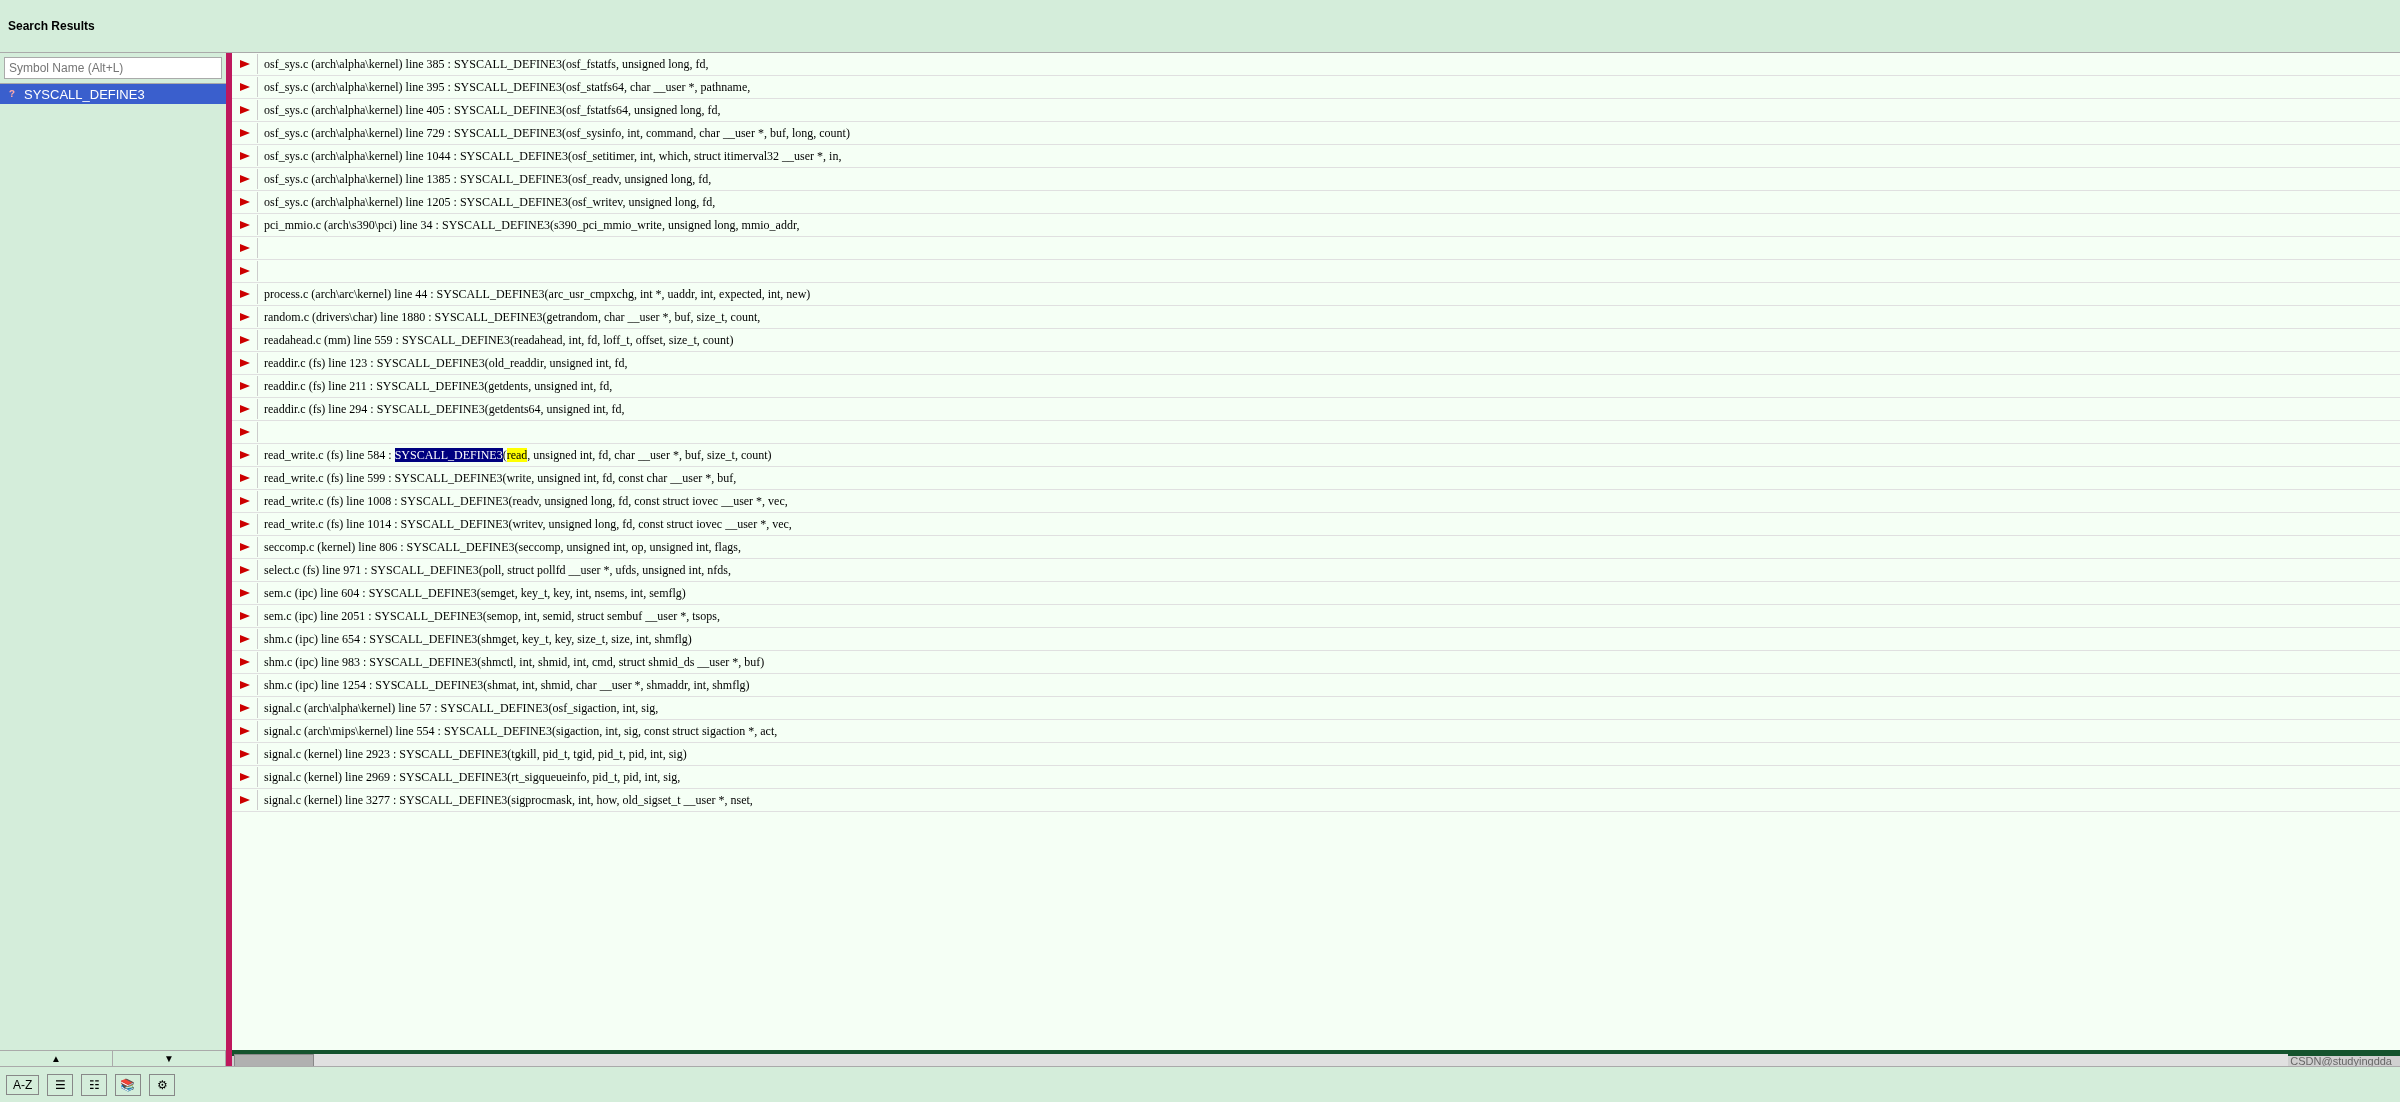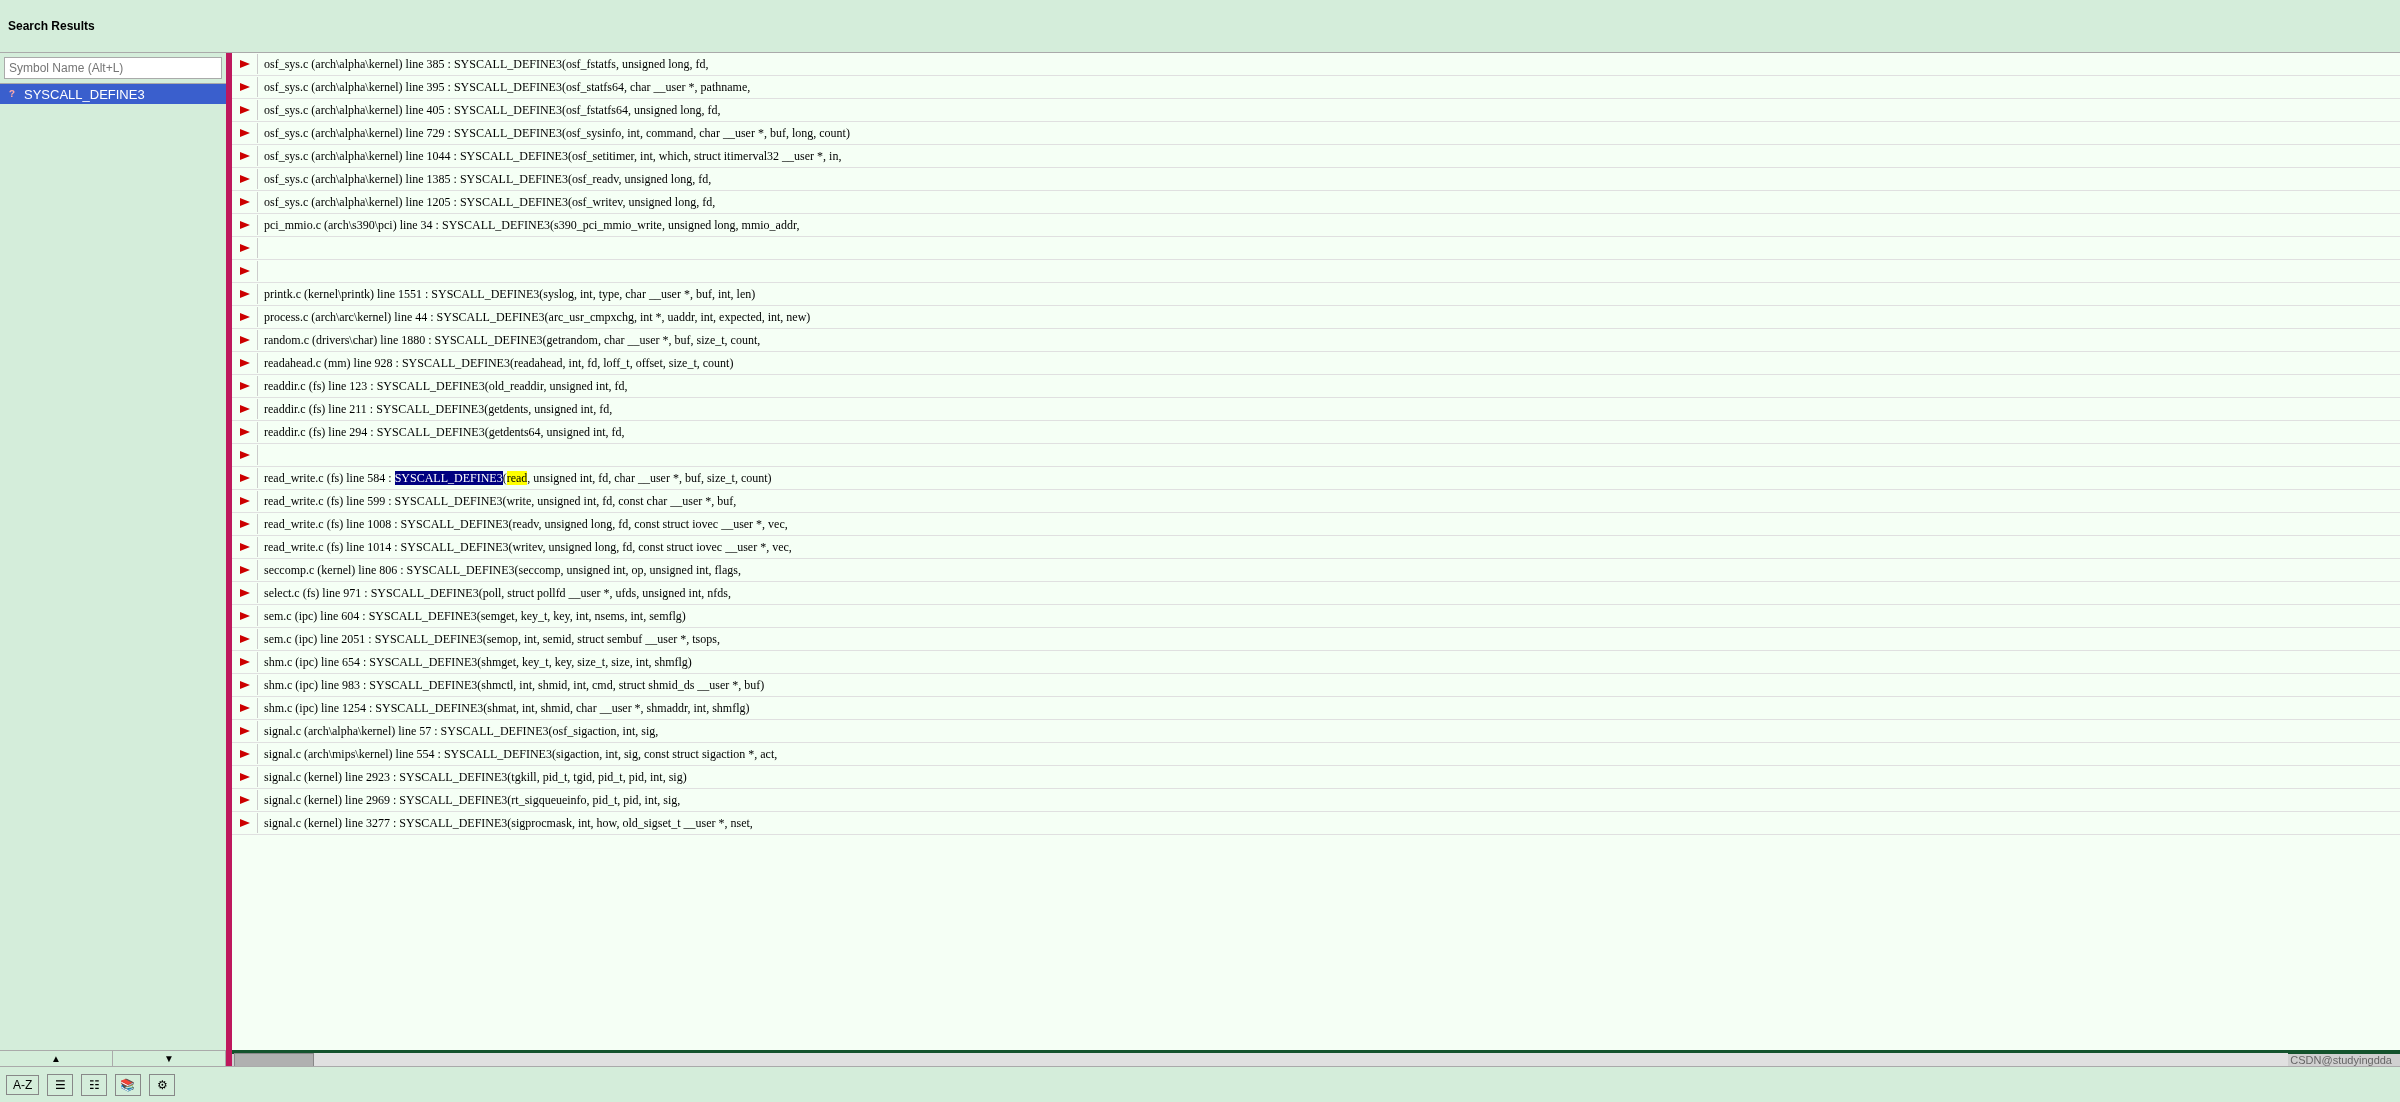--- a/index.html
+++ b/index.html
@@ -202,21 +202,21 @@
       display: flex;
       align-items: center;
       justify-content: center;
       font-size: 12px;
     }
 
     
     #bottom-scrollbar {
       height: 16px;
       background: #d0d0d0;
-      border-top: 4px solid #14532d;
+      border-top: 6px solid #14532d;
       display: flex;
       align-items: center;
     }
 
     .h-scrollbar-track {
       flex: 1;
       height: 14px;
       background: #e0e0e0;
       margin: 0 2px;
       position: relative;
@@ -342,45 +342,37 @@
               <polygon points="3,4 13,8 3,12" fill="#cc0000"></polygon>
             </svg>
           </div>
         </div>
         <div class="result-row">
           <div class="result-arrow">
             <svg width="16" height="16" viewBox="0 0 16 16">
               <polygon points="3,4 13,8 3,12" fill="#cc0000"></polygon>
             </svg>
           </div>
-          <div class="result-text">printk.c (kernel\printk) line 1551 : SYSCALL_DEFINE3(syslog, int, type, char __user *, buf, int, len)</div>
-        </div>
-        <div class="result-row">
-          <div class="result-arrow">
-            <svg width="16" height="16" viewBox="0 0 16 16">
-              <polygon points="3,4 13,8 3,12" fill="#cc0000"></polygon>
-            </svg>
-          </div>
           <div class="result-text">process.c (arch\arc\kernel) line 44 : SYSCALL_DEFINE3(arc_usr_cmpxchg, int *, uaddr, int, expected, int, new)</div>
         </div>
         <div class="result-row">
           <div class="result-arrow">
             <svg width="16" height="16" viewBox="0 0 16 16">
               <polygon points="3,4 13,8 3,12" fill="#cc0000"></polygon>
             </svg>
           </div>
           <div class="result-text">random.c (drivers\char) line 1880 : SYSCALL_DEFINE3(getrandom, char __user *, buf, size_t, count,</div>
         </div>
         <div class="result-row">
           <div class="result-arrow">
             <svg width="16" height="16" viewBox="0 0 16 16">
               <polygon points="3,4 13,8 3,12" fill="#cc0000"></polygon>
             </svg>
           </div>
-          <div class="result-text">readahead.c (mm) line 928 : SYSCALL_DEFINE3(readahead, int, fd, loff_t, offset, size_t, count)</div>
+          <div class="result-text">readahead.c (mm) line 559 : SYSCALL_DEFINE3(readahead, int, fd, loff_t, offset, size_t, count)</div>
         </div>
         <div class="result-row">
           <div class="result-arrow">
             <svg width="16" height="16" viewBox="0 0 16 16">
               <polygon points="3,4 13,8 3,12" fill="#cc0000"></polygon>
             </svg>
           </div>
           <div class="result-text">readdir.c (fs) line 123 : SYSCALL_DEFINE3(old_readdir, unsigned int, fd,</div>
         </div>
         <div class="result-row">

